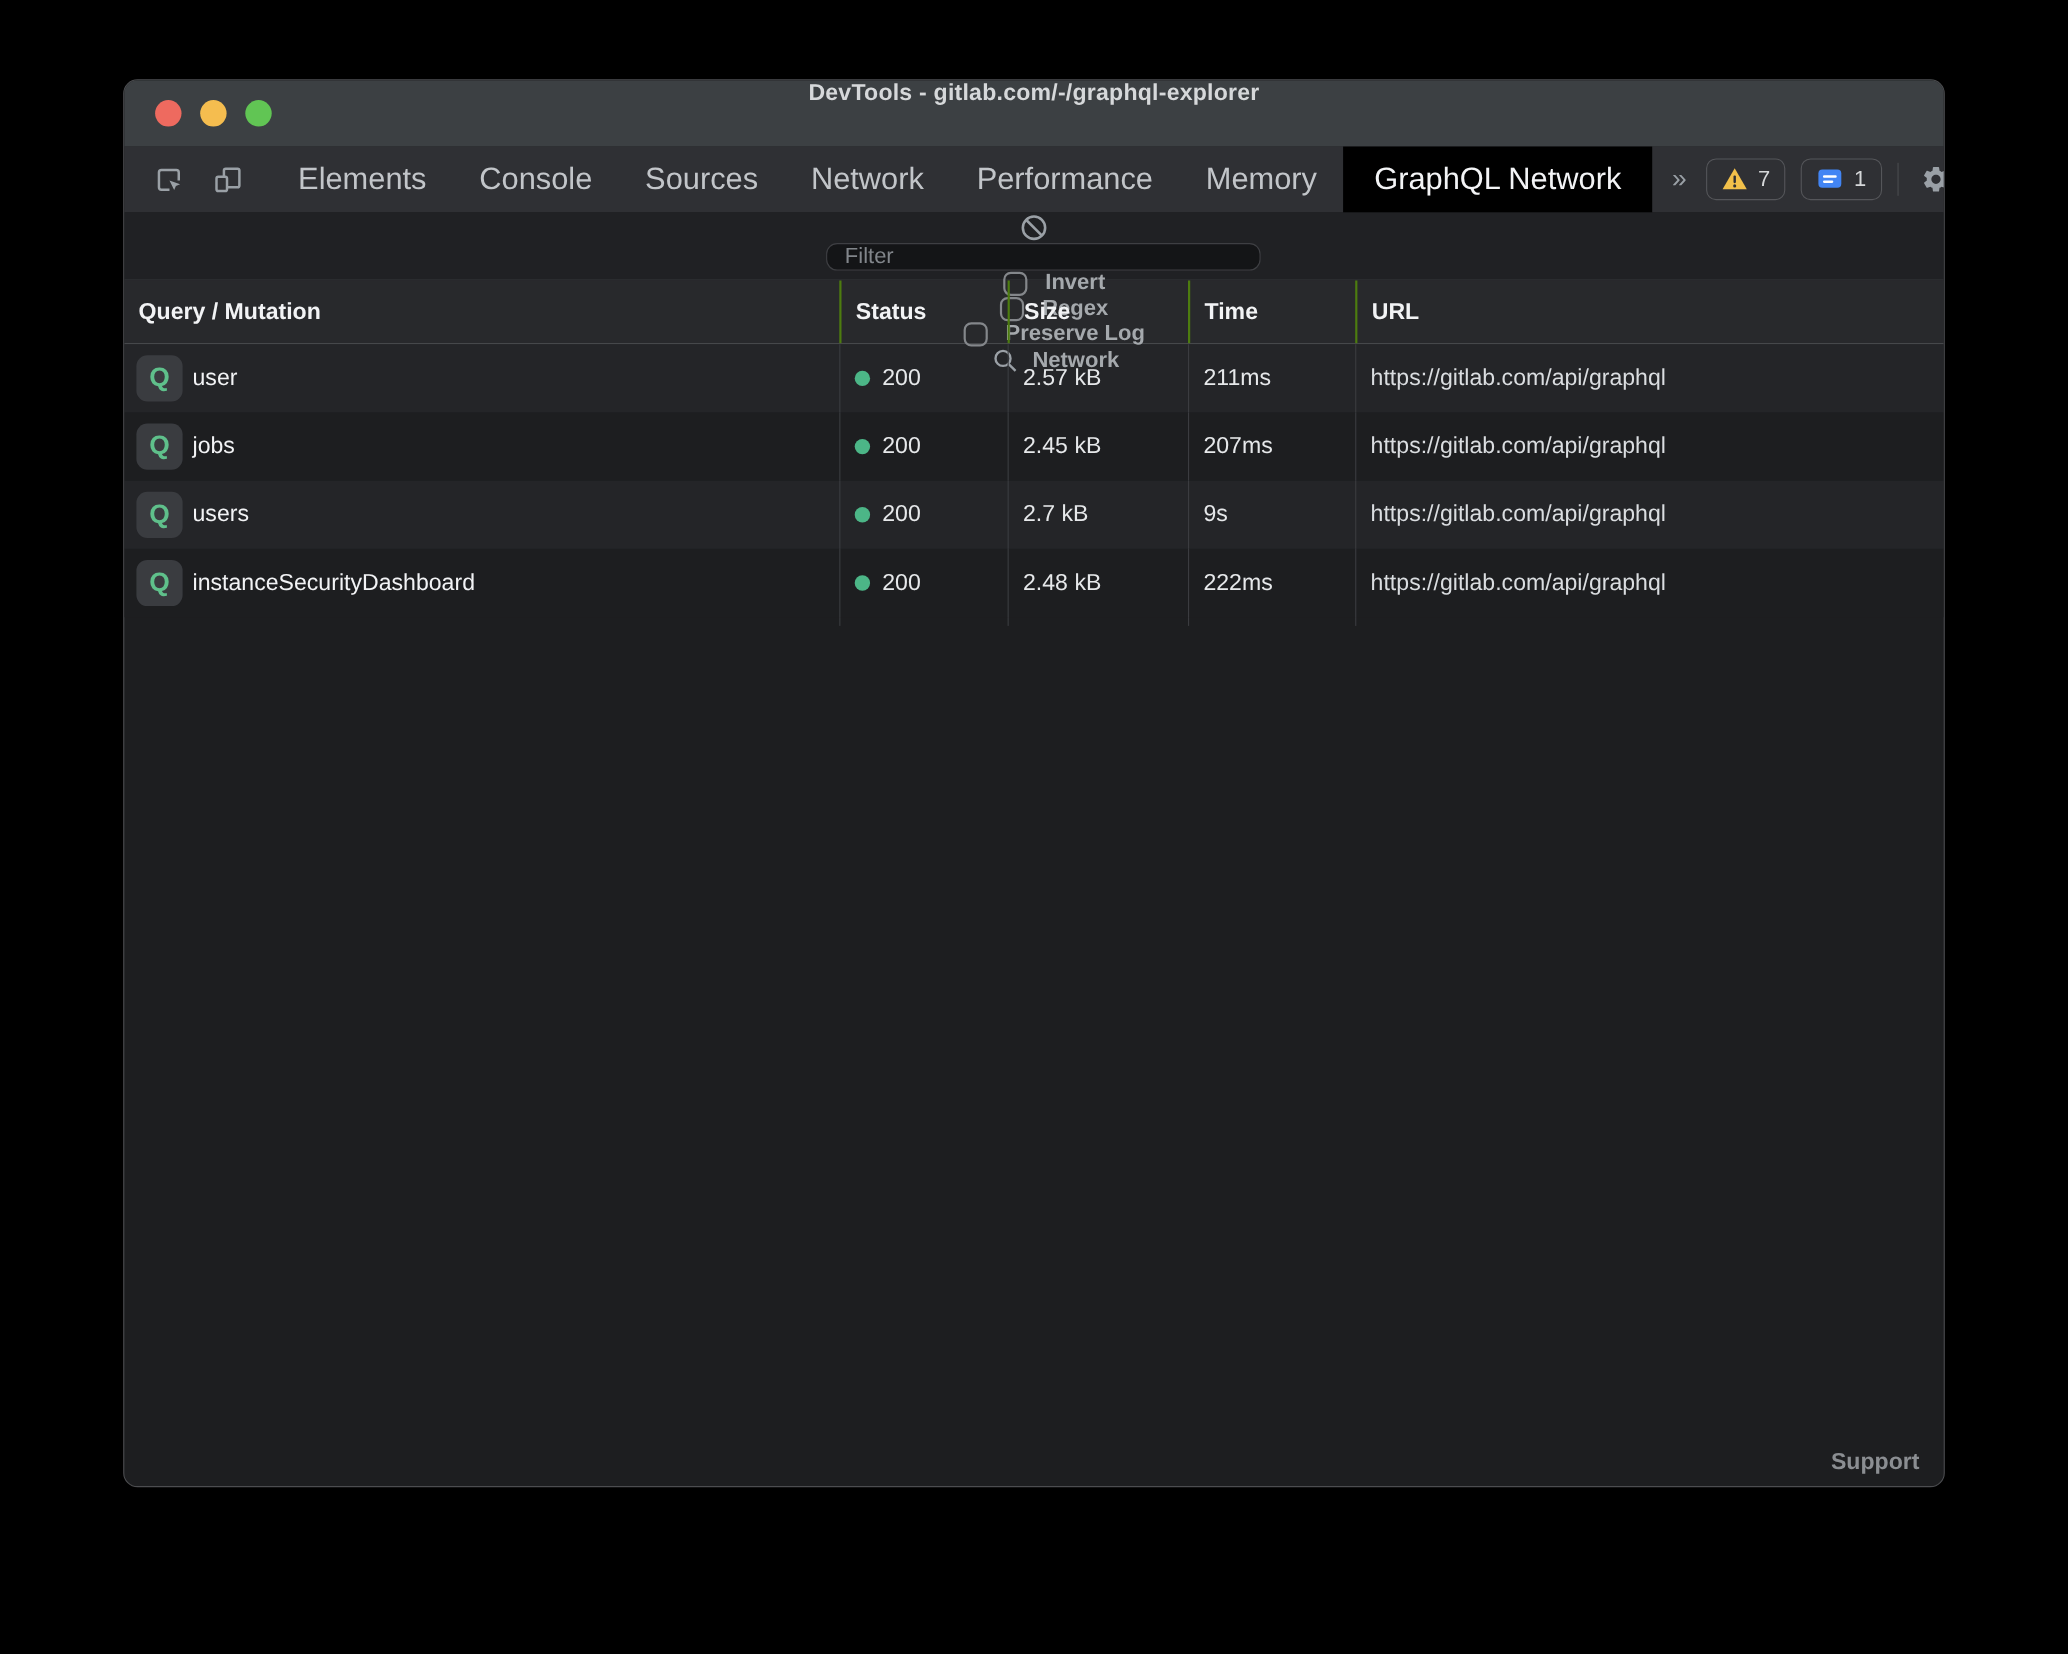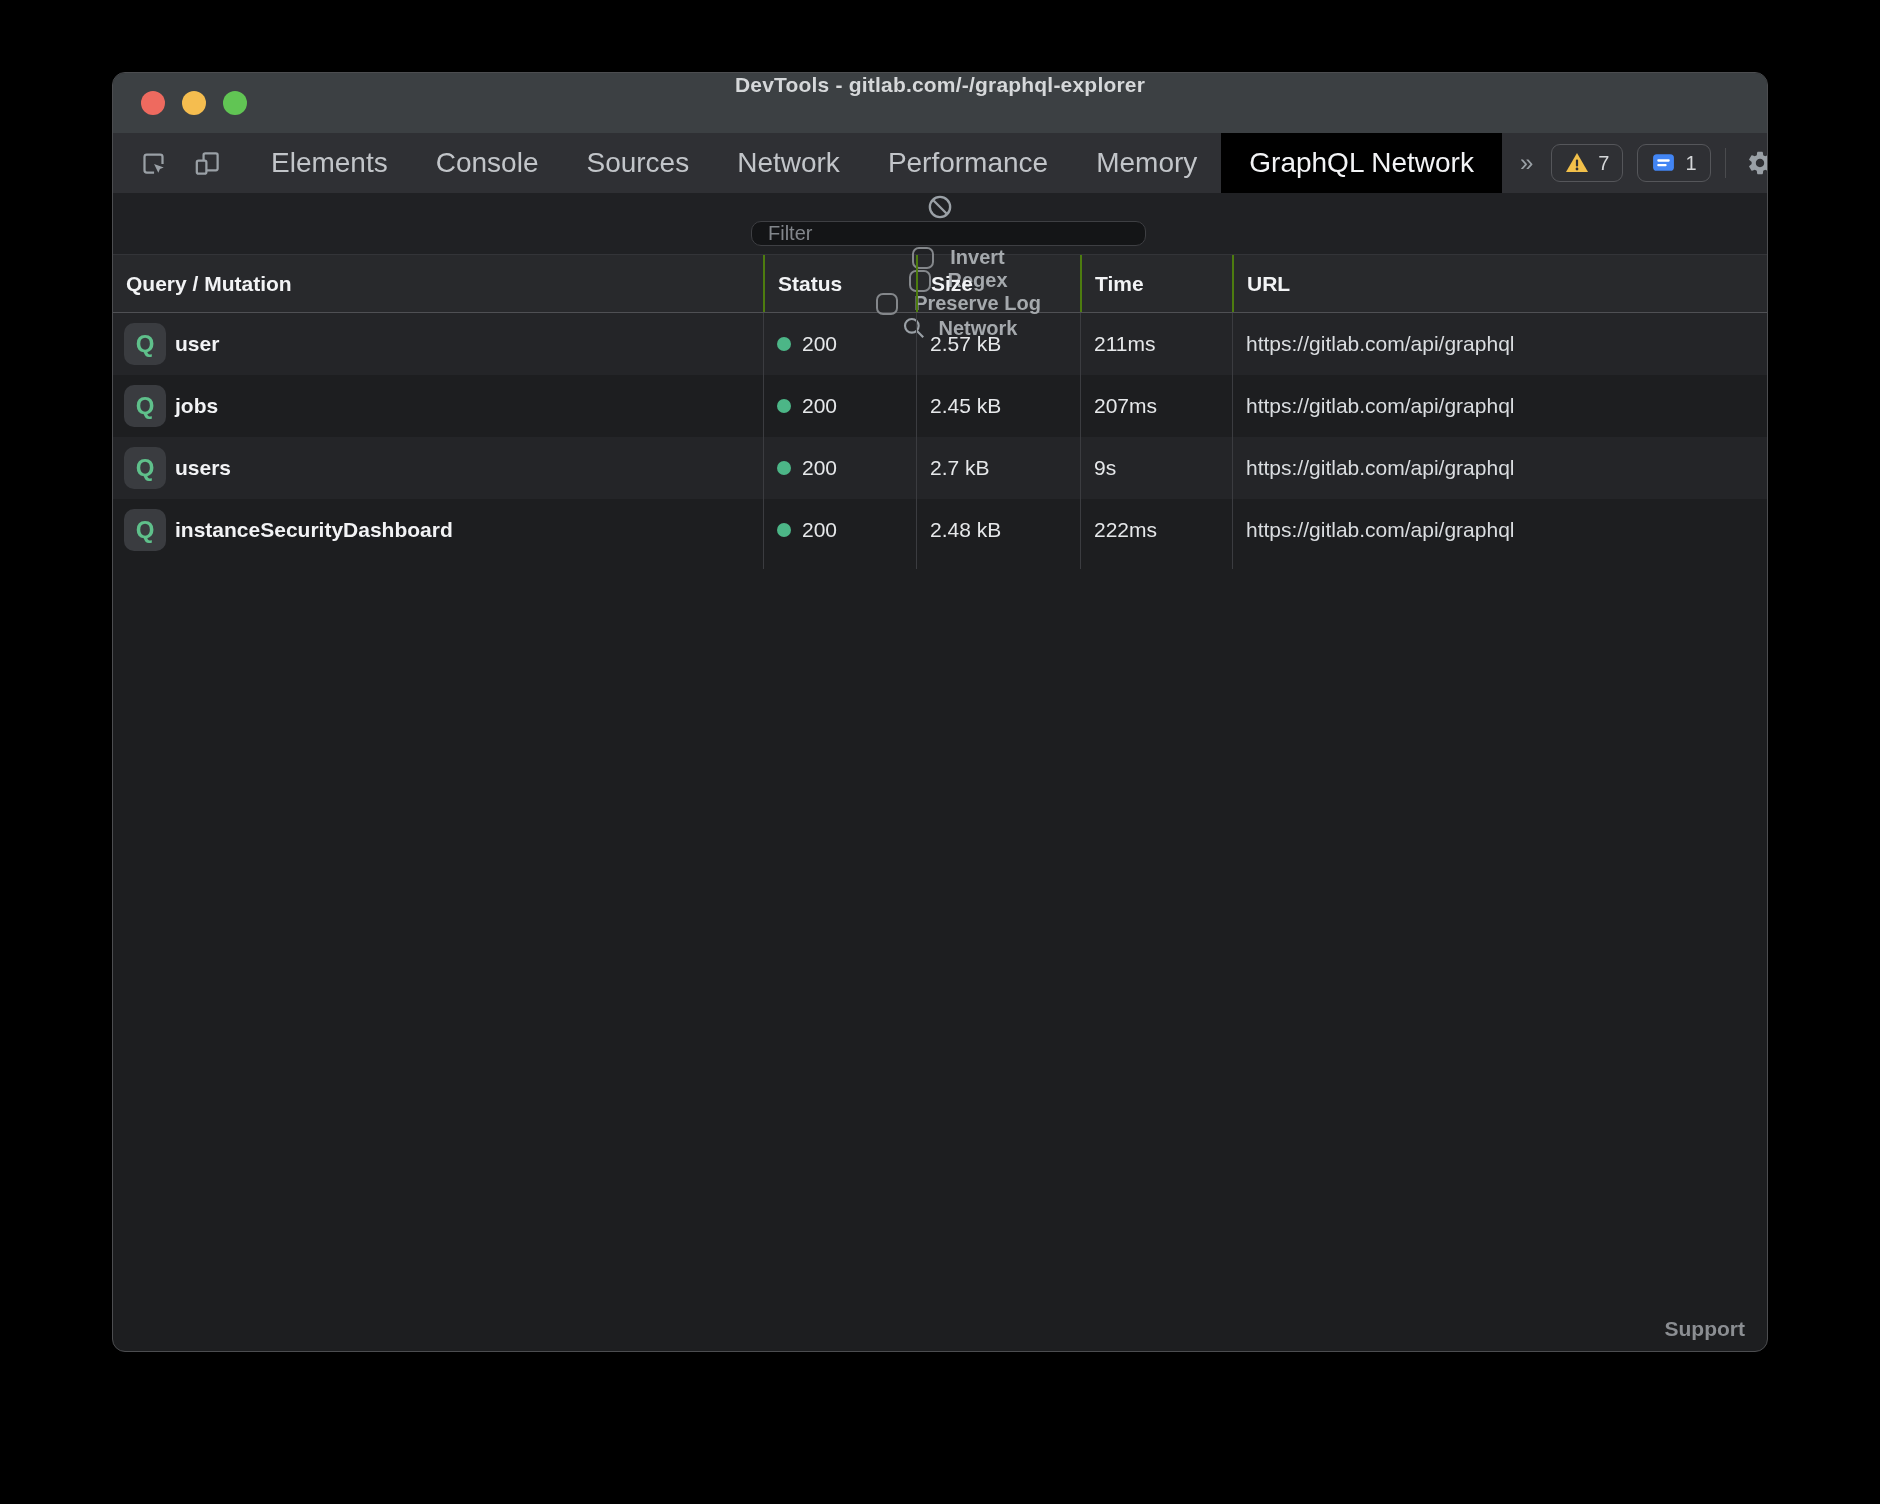--- a/index.html
+++ b/index.html
@@ -67,21 +67,21 @@
   .cell { display:flex; align-items:center; padding-left:13px; border-left:1px solid #3b3c40; overflow:hidden; }
   .cell:first-child { padding-left:11px; border-left:none; }
   .stub-row { height:8px; }
   .stub-row .cell { padding:0; }
 
   .qbadge {
     width:42px; height:42px; border-radius:10px; background:#3a3c40;
     display:flex; align-items:center; justify-content:center;
     color:#5fc08b; font-size:24px; font-weight:700; flex:0 0 auto;
   }
-  .qname { margin-left:9px; font-size:21px; font-weight:700; color:#f2f3f5; white-space:nowrap; }
+  .qname { margin-left:9px; font-size:21px; font-weight:400; color:#f2f3f5; white-space:nowrap; }
   .status-dot { width:14px; height:14px; border-radius:50%; background:#4cb687; flex:0 0 auto; }
   .status-text { margin-left:11px; font-size:21px; color:#e6e8ea; }
   .val { font-size:21px; color:#e6e8ea; white-space:nowrap; }
   .url { font-size:21px; color:#dadde0; white-space:nowrap; }
 
   
   .support { position:absolute; right:22px; bottom:10px; font-size:21px; font-weight:700; color:#8b8e92; }
 
   svg { display:block; }
 </style>

